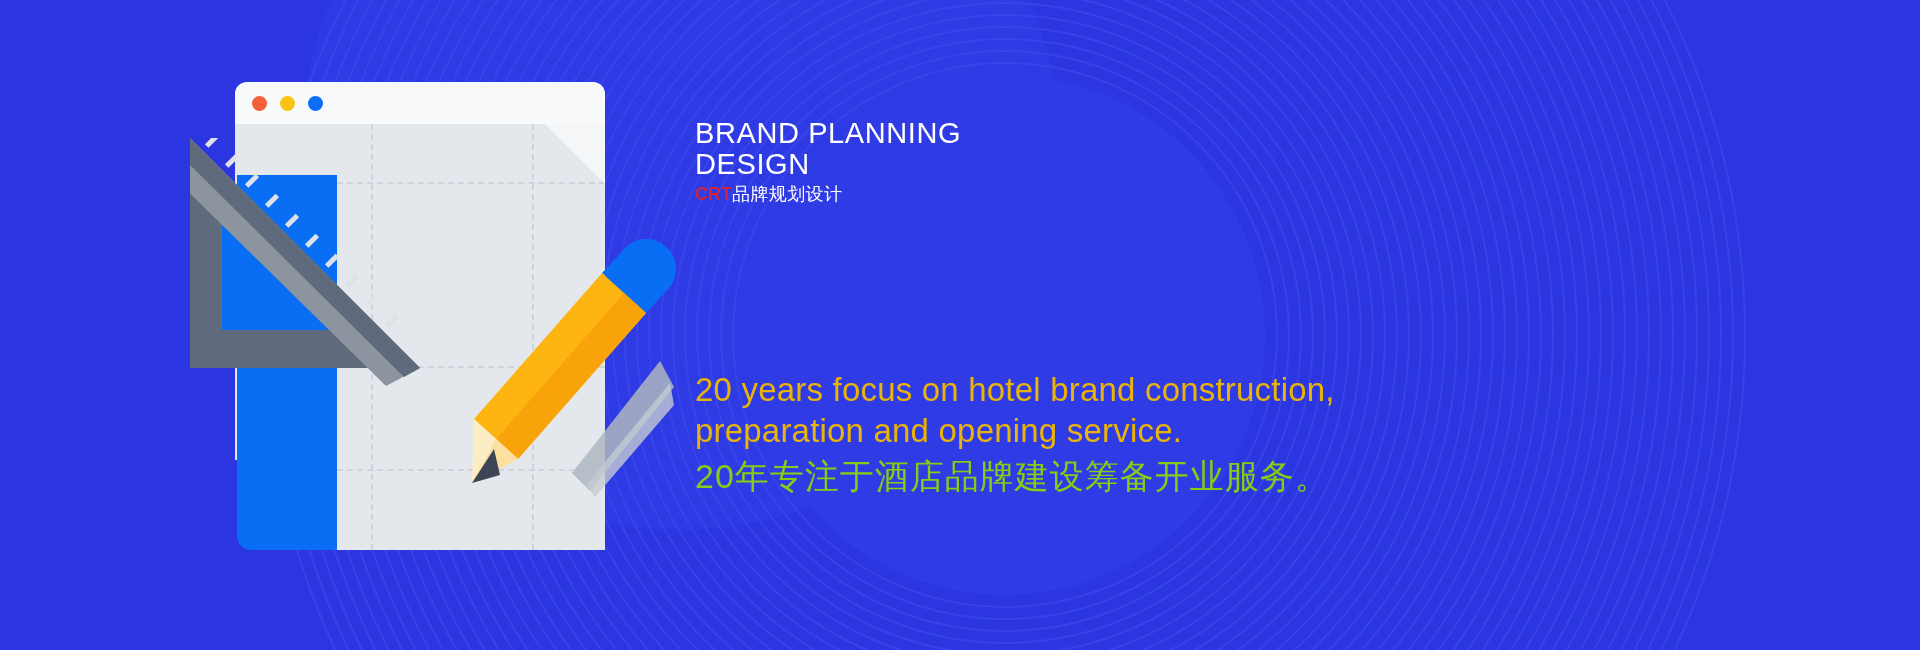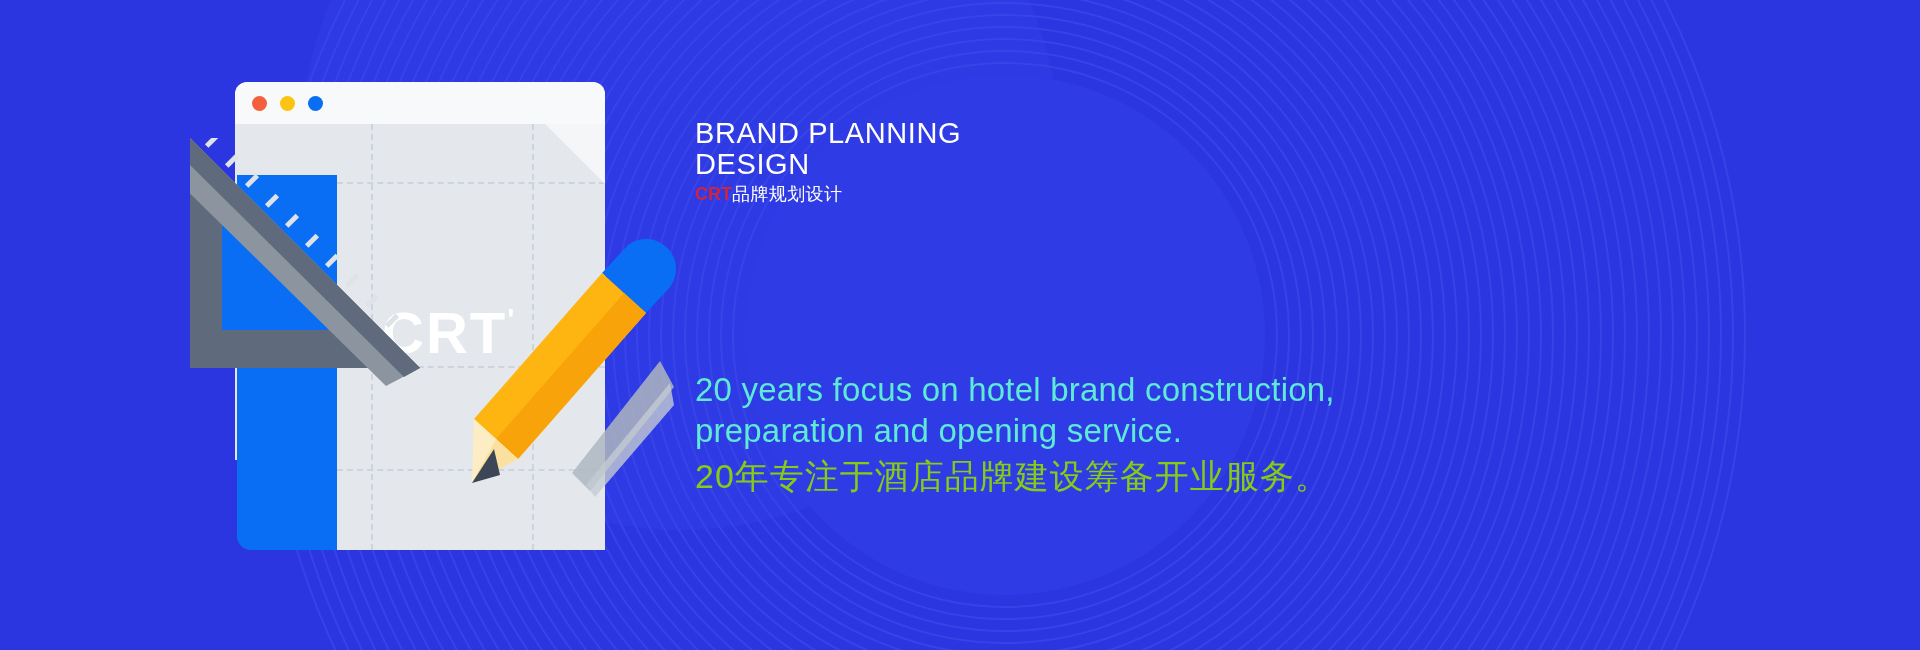--- a/index.html
+++ b/index.html
@@ -133,21 +133,21 @@
   }
   .subheading .brand { color:#d2233c; font-weight:700; letter-spacing:0; }
 
   .tagline-en {
     position:absolute;
     left:0; top:327px;
     width:720px;
     font-size:33px;
     line-height:1.25;
     font-weight:300;
-    color:#5eead4;
+    color:#eab308;
     letter-spacing:0.2px;
   }
   .tagline-cn {
     position:absolute;
     left:0; top:412px;
     font-size:34px;
     line-height:1.3;
     color:#84cc16;
     letter-spacing:1px;
     white-space:nowrap;
@@ -219,21 +219,20 @@
 
     <div class="blue-panel"></div>
 
     <div class="doc-sheet">
       <div class="guide guide-h" style="top:58px"></div>
       <div class="guide guide-h" style="top:242px"></div>
       <div class="guide guide-h" style="top:345px"></div>
       <div class="guide guide-v" style="left:34px"></div>
       <div class="guide guide-v" style="left:195px"></div>
 
-      <div class="crt-logo"><span>CRT</span><span class="tick">'</span></div>
 
       <div class="doc-fold"></div>
     </div>
 
     <svg class="ruler" viewBox="0 0 250 250">
       <path d="M0 0 L230 230 L0 230 Z" fill="#5f6b7d"></path>
       <path d="M32 46 L178 192 L32 192 Z" fill="#0a6ef5"></path>
       <path d="M0 0 L230 230 L196 248 L-30 26 Z" fill="#8b949f"></path>
       <path d="M0 0 L230 230 L214 239 L-14 13 Z" fill="#5f6b7d"></path>
       <g fill="#dfe3e8">

